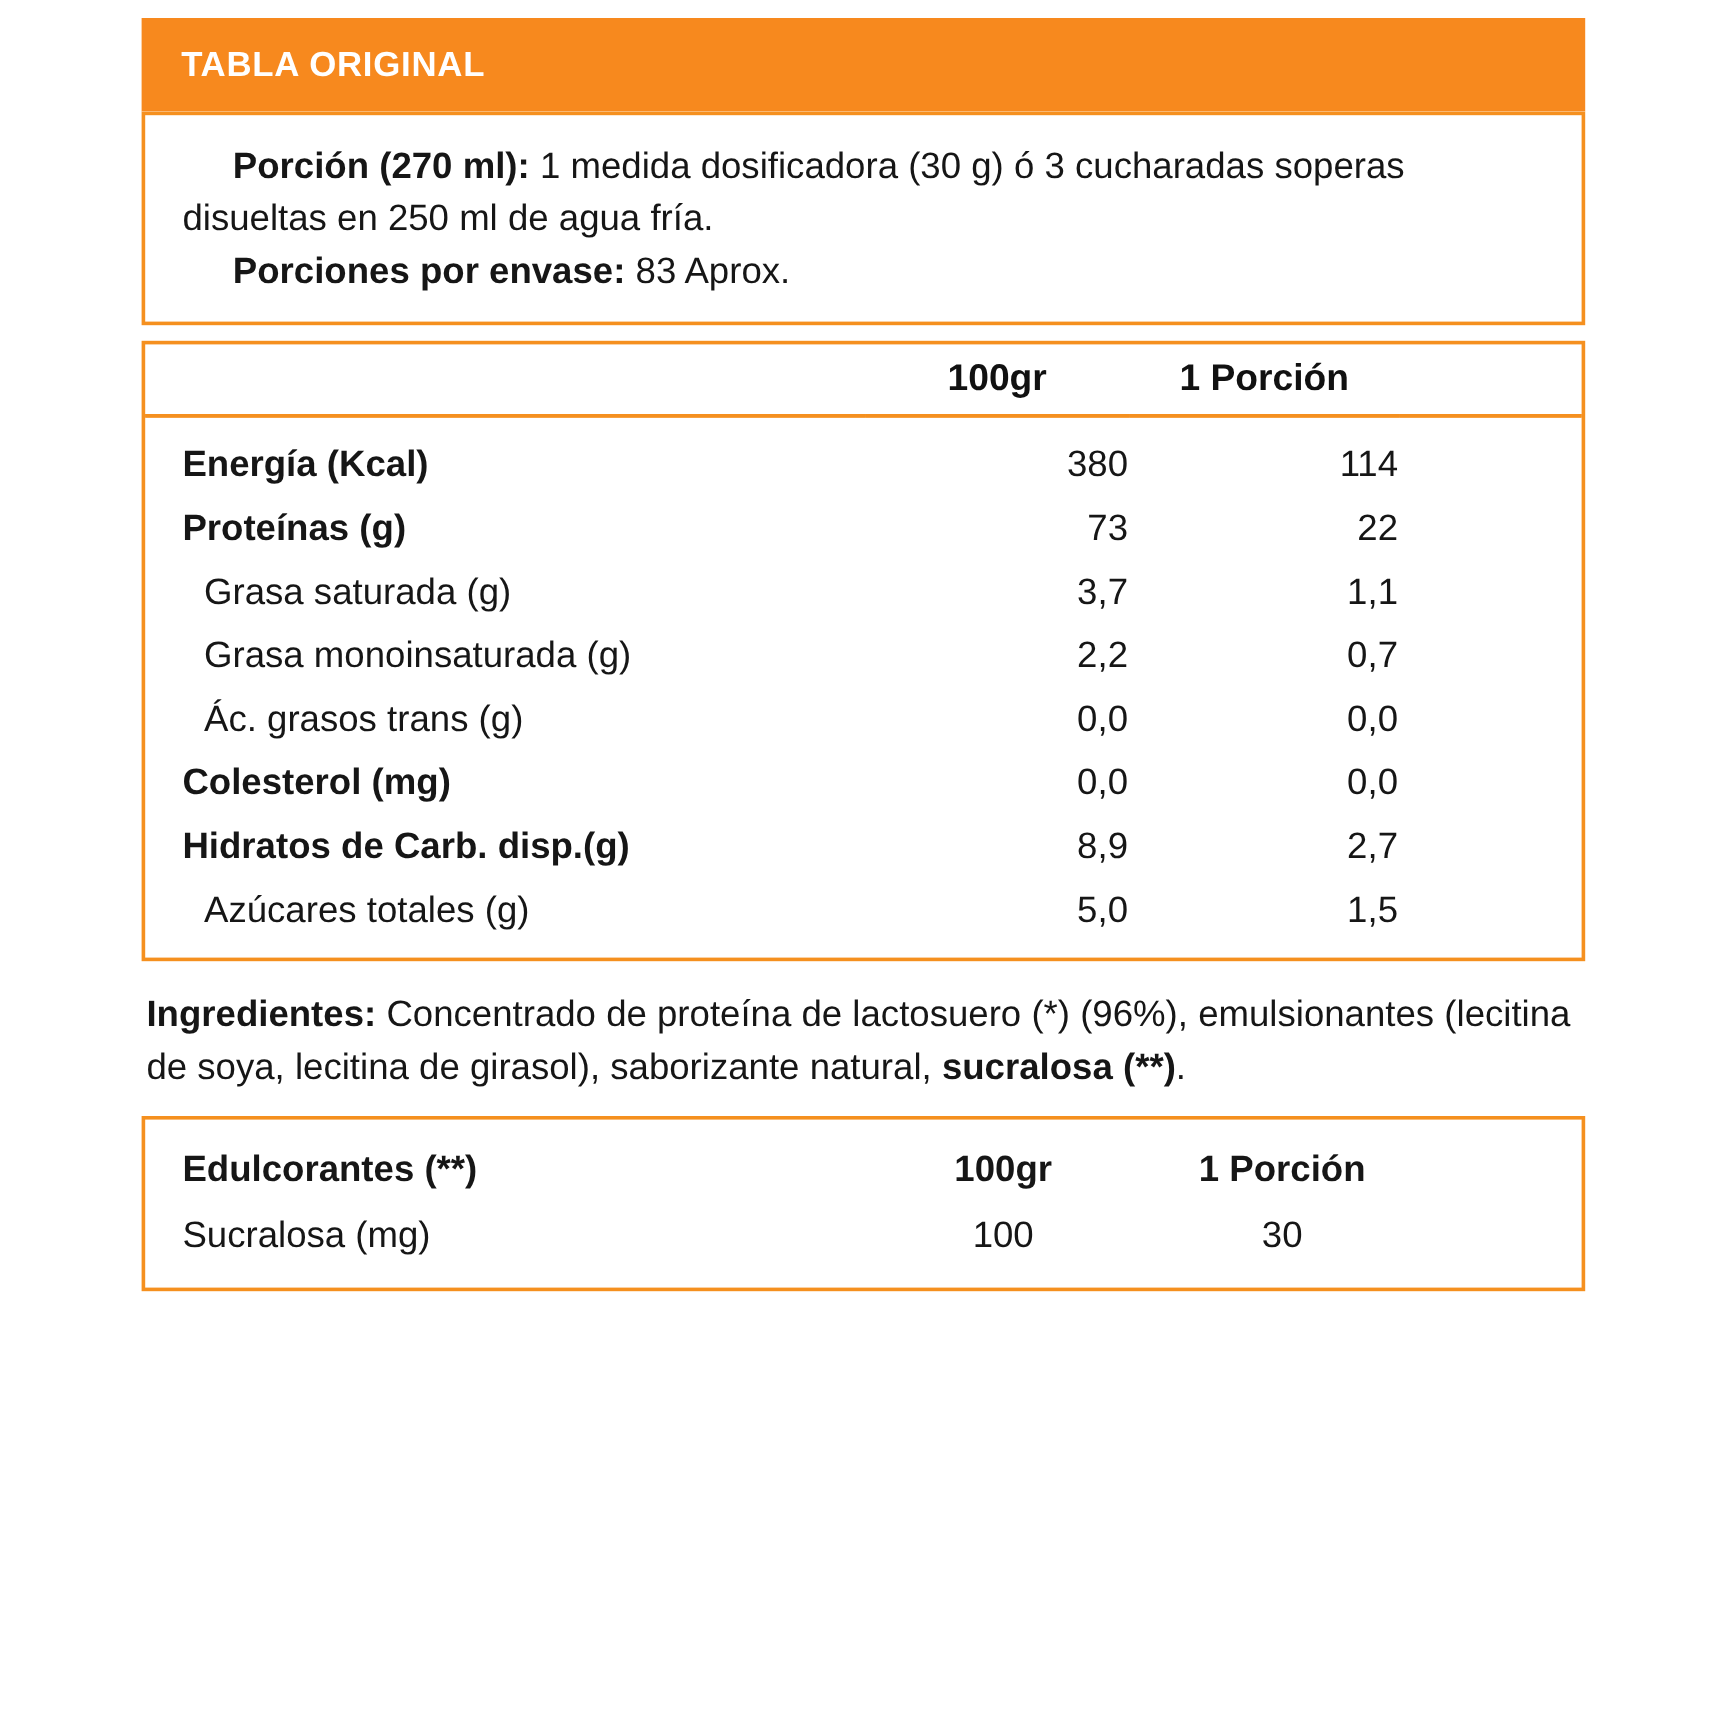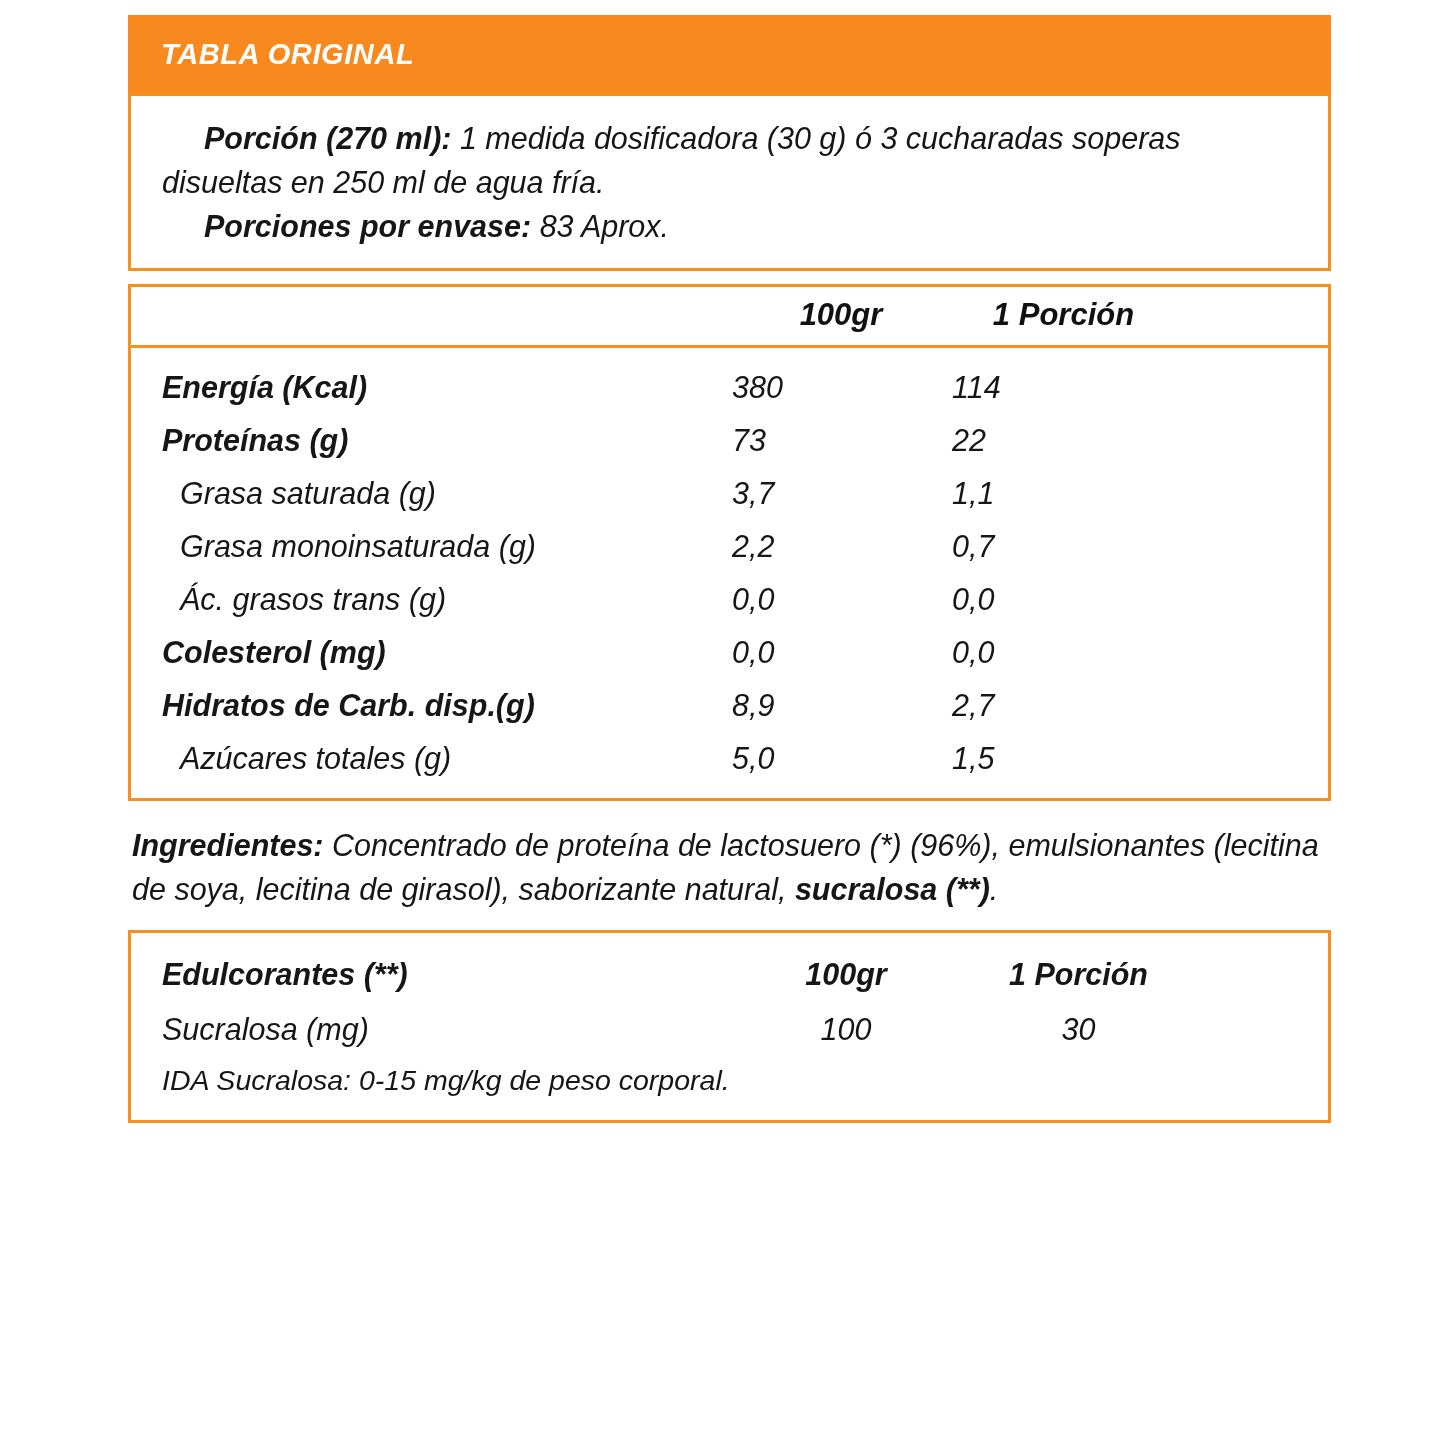--- a/index.html
+++ b/index.html
@@ -10,24 +10,23 @@
   body {
     width: 1440px;
     height: 1440px;
     font-family: "Liberation Sans", sans-serif;
     color: #1a1a1a;
     overflow: hidden;
   }
 
   #label-root {
     position: absolute;
-    left: 128px;
+    left: 118px;
     top: 15px;
     width: 1203px;
-    font-style: italic;
   }
 
   
   .title-banner {
     background: #F7891E;
     height: 78px;
     display: flex;
     align-items: center;
     padding-left: 33px;
     box-sizing: border-box;
@@ -85,21 +84,21 @@
   .nut-table tbody tr:first-child td { padding-top: 14px; }
   .nut-table tbody tr:last-child  td { padding-bottom: 14px; }
 
   .nut-table td {
     font-size: 30.5px;
     line-height: 51px;
     color: #161616;
     vertical-align: baseline;
   }
   .nut-table td.name   { padding-left: 31px; }
-  .nut-table td.val    { text-align: left; }
+  .nut-table td.val    { text-align: right; }
   .row-major td.name   { font-weight: bold; }
   .row-sub   td.name   { padding-left: 49px; font-weight: normal; }
 
   
   .ingredients {
     margin-top: 22px;
     font-size: 30.5px;
     line-height: 44px;
     color: #161616;
     padding: 0 6px 0 4px;
@@ -249,16 +248,15 @@
       </tbody>
       <tbody id="sweeteners-body">
           <tr>
             <td class="name">Sucralosa (mg)</td>
             <td class="val">100</td>
             <td class="val">30</td>
             <td></td>
           </tr>
         </tbody>
     </table>
-    <div class="sw-note">IDA Sucralosa: 0-15 mg/kg de peso corporal.</div>
   </div>
 
 </div>
 
 </body></html>

